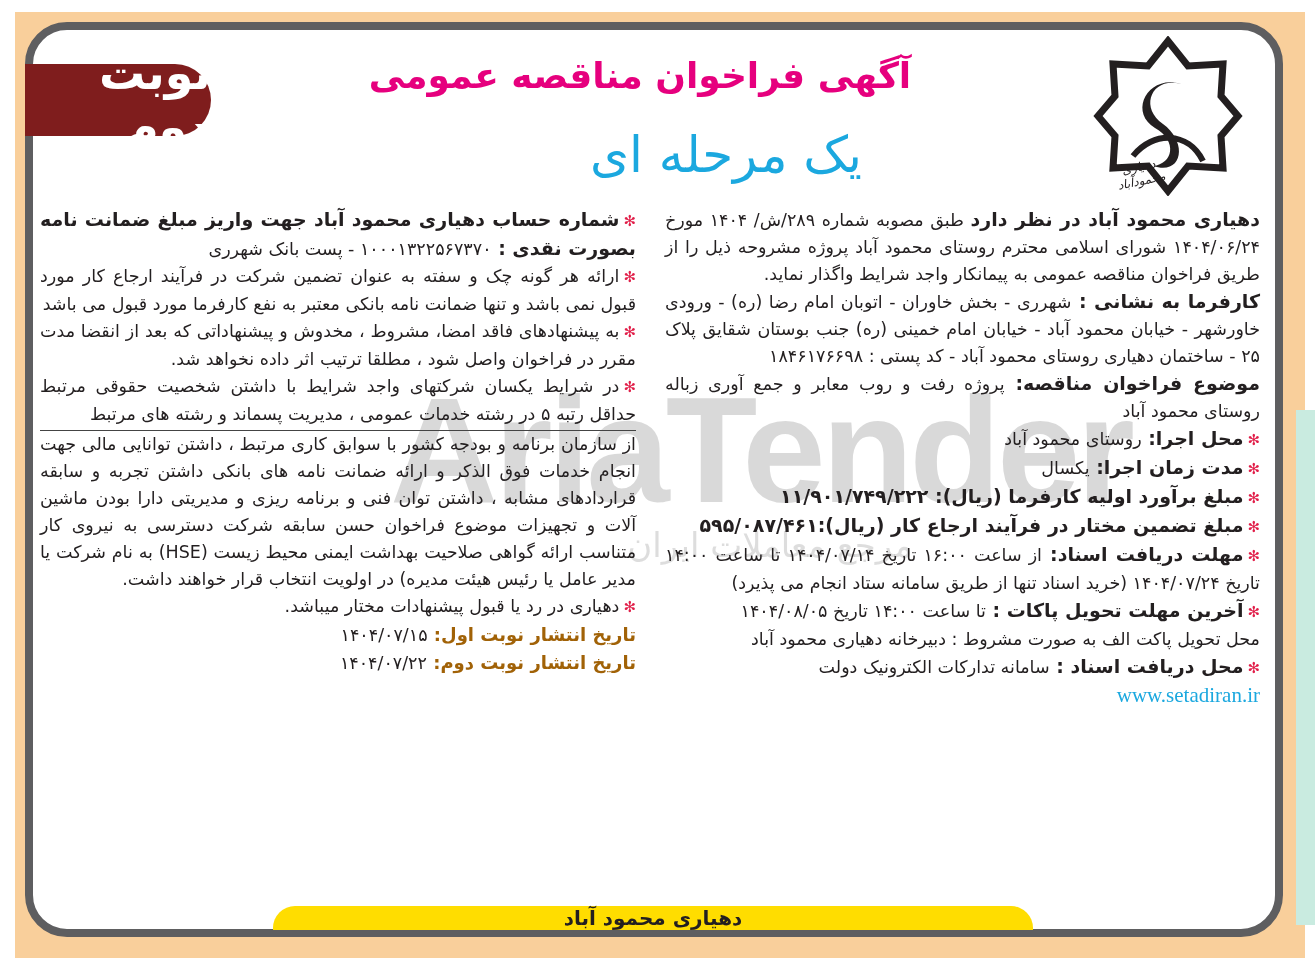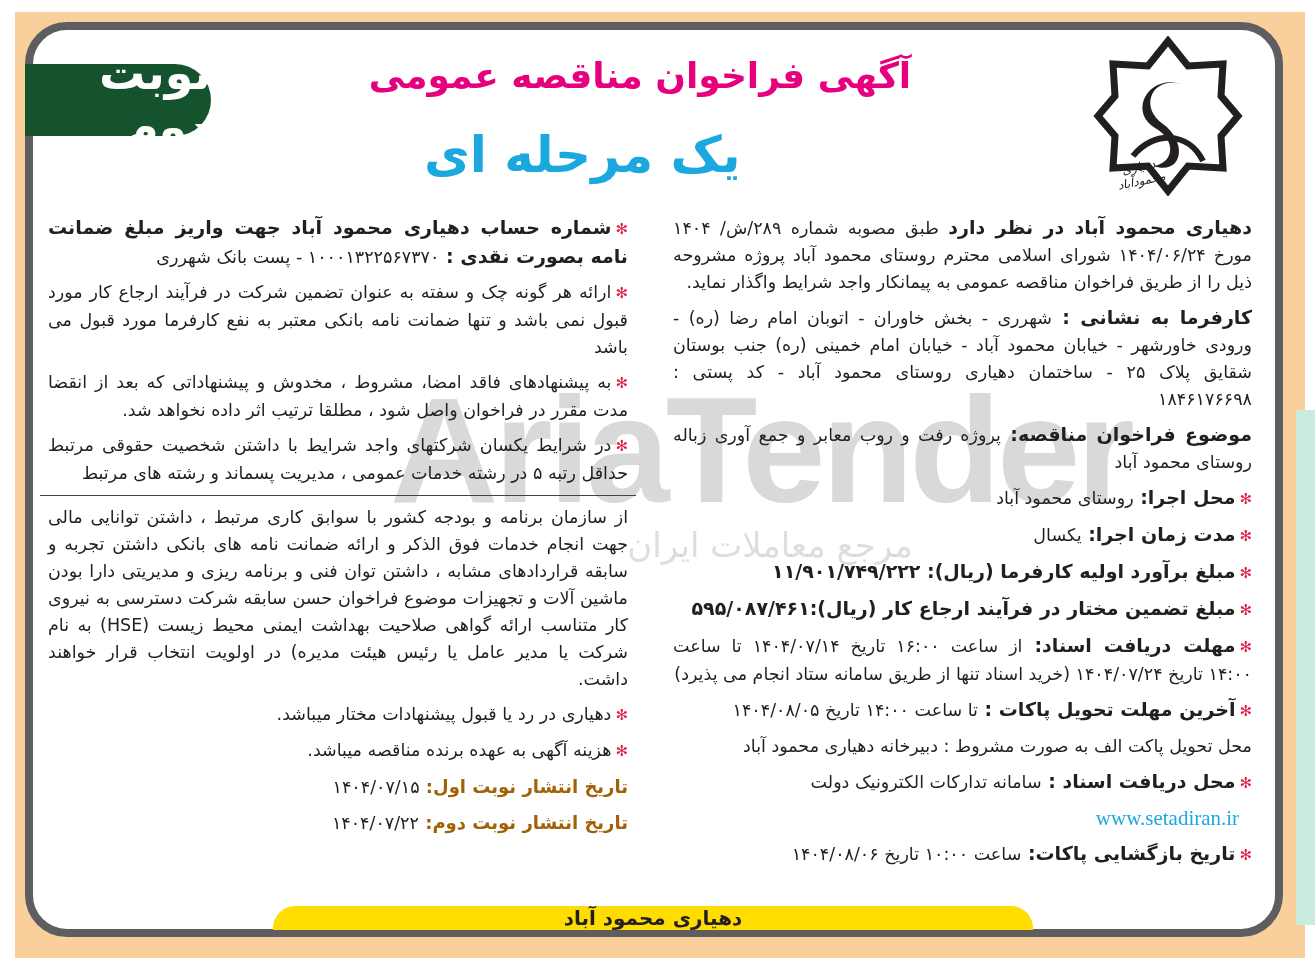--- a/index.html
+++ b/index.html
@@ -16,49 +16,49 @@
     position:absolute; left:25px; top:22px; width:1258px; height:915px;
     background:#fff; border:8px solid #5e5e60; border-radius:42px; box-sizing:border-box;
     overflow:hidden;
   }
   .mint {
     position:absolute; left:1296px; top:410px; width:19px; height:515px; background:#c9ebe0;
   }
   
   .badge {
     position:absolute; left:25px; top:64px; width:186px; height:72px;
-    background:#14532d; color:#fff; border-radius:0 36px 36px 0;
+    background:#7f1d1d; color:#fff; border-radius:0 36px 36px 0;
     display:flex; align-items:center; justify-content:center;
     font-weight:bold; font-size:46px; font-family:"DejaVu Sans", sans-serif;
     letter-spacing:-1px;
   }
   
   .title1 {
     position:absolute; left:330px; top:46px; width:620px; text-align:center;
     color:#e6007e; font-size:36px; font-weight:bold; line-height:60px;
   }
   .title2 {
-    position:absolute; left:424px; top:125px; width:420px; text-align:left;
-    color:#1ba8df; font-size:50px; font-weight:bold; line-height:60px;
+    position:absolute; left:442px; top:125px; width:420px; text-align:right;
+    color:#1ba8df; font-size:50px; font-weight:normal; line-height:60px;
   }
   
   .logo { position:absolute; left:1093px; top:36px; width:150px; height:160px; }
   .logo-caption {
     position:absolute; left:1100px; top:160px; width:80px; font-size:12px; font-style:italic;
     color:#231f20; text-align:center; transform:rotate(-12deg);
   }
   
   .col { position:absolute; font-size:17.5px; line-height:27px; text-align:justify; }
   .col-right { left:665px; top:206px; width:595px; }
   .col-left { left:40px; top:206px; width:596px; }
-  .p { margin:8px; }
+  .p { margin:0; }
   .b { font-weight:bold; font-size:19px; }
   .star { color:#e11d48; font-size:15px; margin-left:4px; }
   .red-b { color:#a16207; font-weight:bold; font-size:18px; }
-  .link { color:#1ba8df; font-family:"Liberation Serif", serif; font-size:21px; direction:ltr; display:block; text-align:center; padding-left:410px; }
+  .link { color:#1ba8df; font-family:"Liberation Serif", serif; font-size:21px; direction:ltr; display:block; text-align:right; padding-left:410px; }
   .rule { border:none; border-top:1.5px solid #444; margin:2px 0 0 0; }
   
   .footer {
     position:absolute; left:273px; top:906px; width:760px; height:24px;
     background:#ffdd00; border-radius:22px 22px 0 0;
     display:flex; align-items:center; justify-content:center;
     font-weight:bold; font-size:20px; color:#231f20;
   }
   
   .wm {
@@ -119,23 +119,20 @@
     <span class="star">✻</span><span class="b">مهلت دریافت اسناد: </span><span>از ساعت ۱۶:۰۰ تاریخ ۱۴۰۴/۰۷/۱۴ تا ساعت ۱۴:۰۰ تاریخ ۱۴۰۴/۰۷/۲۴ (خرید اسناد تنها از طریق سامانه ستاد انجام می پذیرد)</span>
   </p>
   <p class="p">
     <span class="star">✻</span><span class="b">آخرین مهلت تحویل پاکات : </span><span>تا ساعت ۱۴:۰۰ تاریخ ۱۴۰۴/۰۸/۰۵</span>
   </p>
   <p class="p">محل تحویل پاکت الف به صورت مشروط : دبیرخانه دهیاری محمود آباد</p>
   <p class="p">
     <span class="star">✻</span><span class="b">محل دریافت اسناد : </span><span>سامانه تدارکات الکترونیک دولت</span>
   </p>
   <span class="link">www.setadiran.ir</span>
-  <p class="p">
-    <span class="star">✻</span><span class="b">تاریخ بازگشایی پاکات: </span><span>ساعت ۱۰:۰۰ تاریخ ۱۴۰۴/۰۸/۰۶</span>
-  </p>
 </div>
 
 <div class="col col-left">
   <p class="p">
     <span class="star">✻</span><span class="b">شماره حساب دهیاری محمود آباد جهت واریز مبلغ ضمانت نامه بصورت نقدی : </span><span>۱۰۰۰۱۳۲۲۵۶۷۳۷۰ - پست بانک شهرری</span>
   </p>
   <p class="p">
     <span class="star">✻</span><span>ارائه هر گونه چک و سفته به عنوان تضمین شرکت در فرآیند ارجاع کار مورد قبول نمی باشد و تنها ضمانت نامه بانکی معتبر به نفع کارفرما مورد قبول می باشد</span>
   </p>
   <p class="p">
@@ -143,23 +140,20 @@
   </p>
   <p class="p">
     <span class="star">✻</span><span>در شرایط یکسان شرکتهای واجد شرایط با داشتن شخصیت حقوقی مرتبط حداقل رتبه ۵ در رشته خدمات عمومی ، مدیریت پسماند و رشته های مرتبط</span>
   </p>
   <hr class="rule">
   <p class="p">از سازمان برنامه و بودجه کشور با سوابق کاری مرتبط ، داشتن توانایی مالی جهت انجام خدمات فوق الذکر و ارائه ضمانت نامه های بانکی داشتن تجربه و سابقه قراردادهای مشابه ، داشتن توان فنی و برنامه ریزی و مدیریتی دارا بودن ماشین آلات و تجهیزات موضوع فراخوان حسن سابقه شرکت دسترسی به نیروی کار متناسب ارائه گواهی صلاحیت بهداشت ایمنی محیط زیست (HSE) به نام شرکت یا مدیر عامل یا رئیس هیئت مدیره) در اولویت انتخاب قرار خواهند داشت.</p>
   <p class="p">
     <span class="star">✻</span><span>دهیاری در رد یا قبول پیشنهادات مختار میباشد.</span>
   </p>
   <p class="p">
-    <span class="star">✻</span><span>هزینه آگهی به عهده برنده مناقصه میباشد.</span>
-  </p>
-  <p class="p">
     <span class="red-b">تاریخ انتشار نوبت اول: </span><span>۱۴۰۴/۰۷/۱۵</span>
   </p>
   <p class="p">
     <span class="red-b">تاریخ انتشار نوبت دوم: </span><span>۱۴۰۴/۰۷/۲۲</span>
   </p>
 </div>
 
 <div class="footer">
   <span>دهیاری محمود آباد</span>
 </div>

